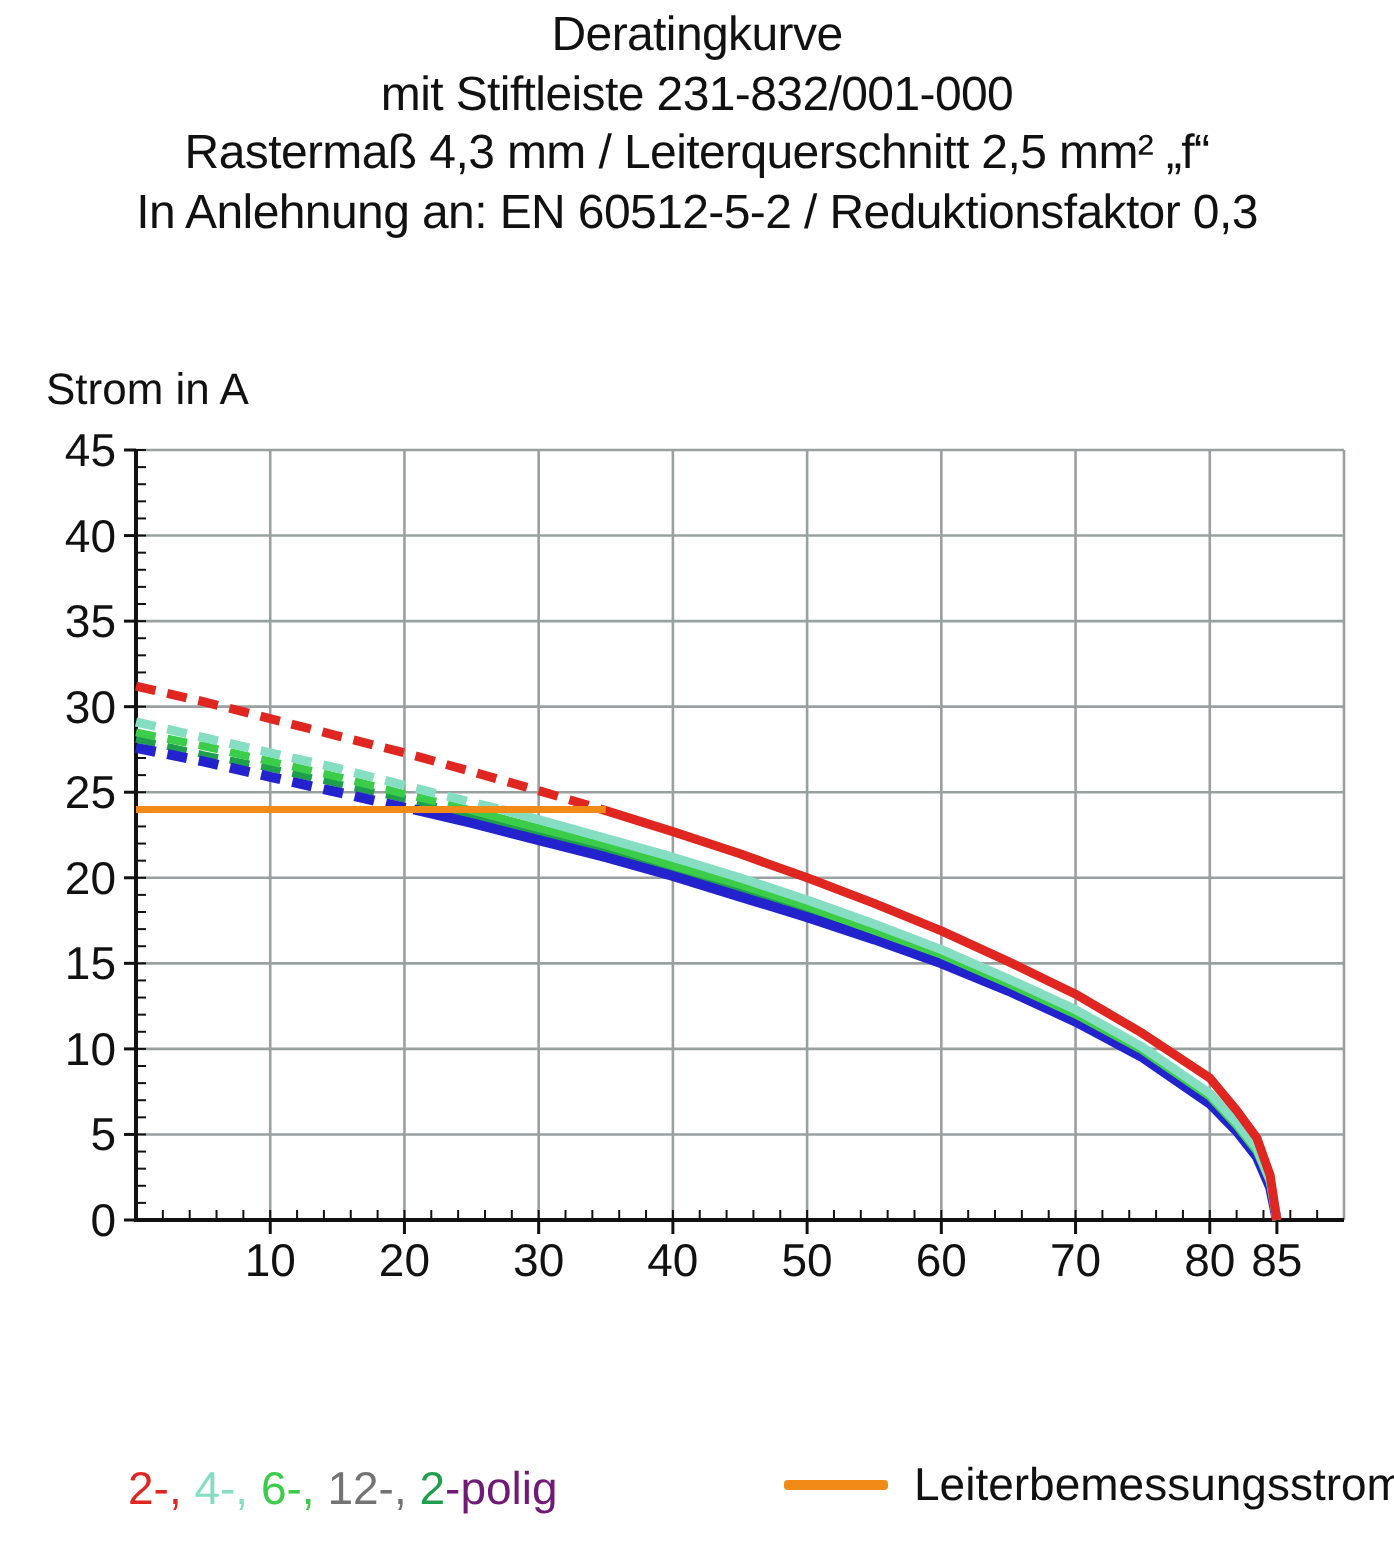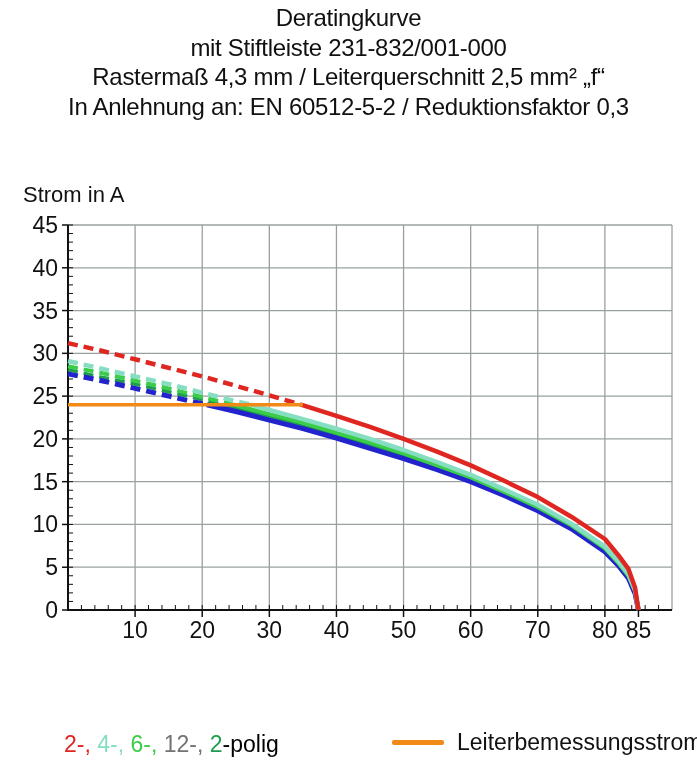--- a/index.html
+++ b/index.html
@@ -198,20 +198,20 @@
       <polyline points="68.0,366.2 101.6,373.0 135.1,380.7 168.7,388.4 202.2,397.0 233.8,404.7" fill="none" stroke="#3bcc49" stroke-width="4" stroke-dasharray="10 6" stroke-linejoin="round"></polyline>
       <polyline points="233.8,404.7 269.3,414.1 302.9,422.6 336.4,432.9 370.0,442.3 403.6,453.4 437.1,465.4 470.7,477.4 504.2,491.9 537.8,507.3 571.3,525.3 604.9,548.4 618.3,562.9 628.4,575.8 635.1,591.2 638.4,610.0" fill="none" stroke="#3bcc49" stroke-width="4" stroke-linejoin="round"></polyline>
       <polyline points="68.0,361.0 101.6,368.7 135.1,376.4 168.7,384.1 202.2,392.7 235.8,401.2 250.5,404.7" fill="none" stroke="#86dec2" stroke-width="4.5" stroke-dasharray="10 6" stroke-linejoin="round"></polyline>
       <polyline points="250.5,404.7 269.3,409.8 302.9,419.2 336.4,428.6 370.0,438.9 403.6,450.0 437.1,462.0 470.7,474.8 504.2,489.4 537.8,504.8 571.3,523.6 604.9,546.7 618.3,561.2 628.4,574.1 635.1,590.3 638.4,610.0" fill="none" stroke="#86dec2" stroke-width="4.5" stroke-linejoin="round"></polyline>
       <polyline points="68.0,343.1 101.6,350.8 135.1,359.3 168.7,367.9 202.2,376.4 235.8,385.8 269.3,395.3 300.9,404.7" fill="none" stroke="#df2620" stroke-width="4.5" stroke-dasharray="10 6" stroke-linejoin="round"></polyline>
       <polyline points="300.9,404.7 336.4,415.8 370.0,426.9 403.6,438.9 437.1,451.7 470.7,465.4 504.2,480.8 537.8,497.1 571.3,516.7 604.9,539.0 618.3,555.2 628.4,568.9 635.1,587.8 638.4,610.0" fill="none" stroke="#df2620" stroke-width="4.5" stroke-linejoin="round"></polyline>
       <polyline points="68.0,404.7 302.9,404.7" fill="none" stroke="#f28a18" stroke-width="3.5" stroke-linejoin="round"></polyline>
     </svg>
 
 
-  <div class="legend-poles"><span style="color: rgb(223, 38, 32);">2-,</span><span style="color: rgb(134, 222, 194);"> 4-,</span><span style="color: rgb(59, 204, 73);"> 6-,</span><span style="color: #737373;"> 12-,</span><span style="color: rgb(31, 158, 77);"> 2</span><span style="color: #000000;">-polig</span></div>
+  <div class="legend-poles"><span style="color: rgb(223, 38, 32);">2-,</span><span style="color: rgb(134, 222, 194);"> 4-,</span><span style="color: rgb(59, 204, 73);"> 6-,</span><span style="color: #737373;"> 12-,</span><span style="color: rgb(31, 158, 77);"> 2</span><span style="color: #701a75;">-polig</span></div>
 
   <div class="legend-rated">
     <span class="swatch" style="background-color: rgb(242, 138, 24);"></span>
     <span>Leiterbemessungsstrom</span>
   </div>
 
 </div>
 
 </body></html>

